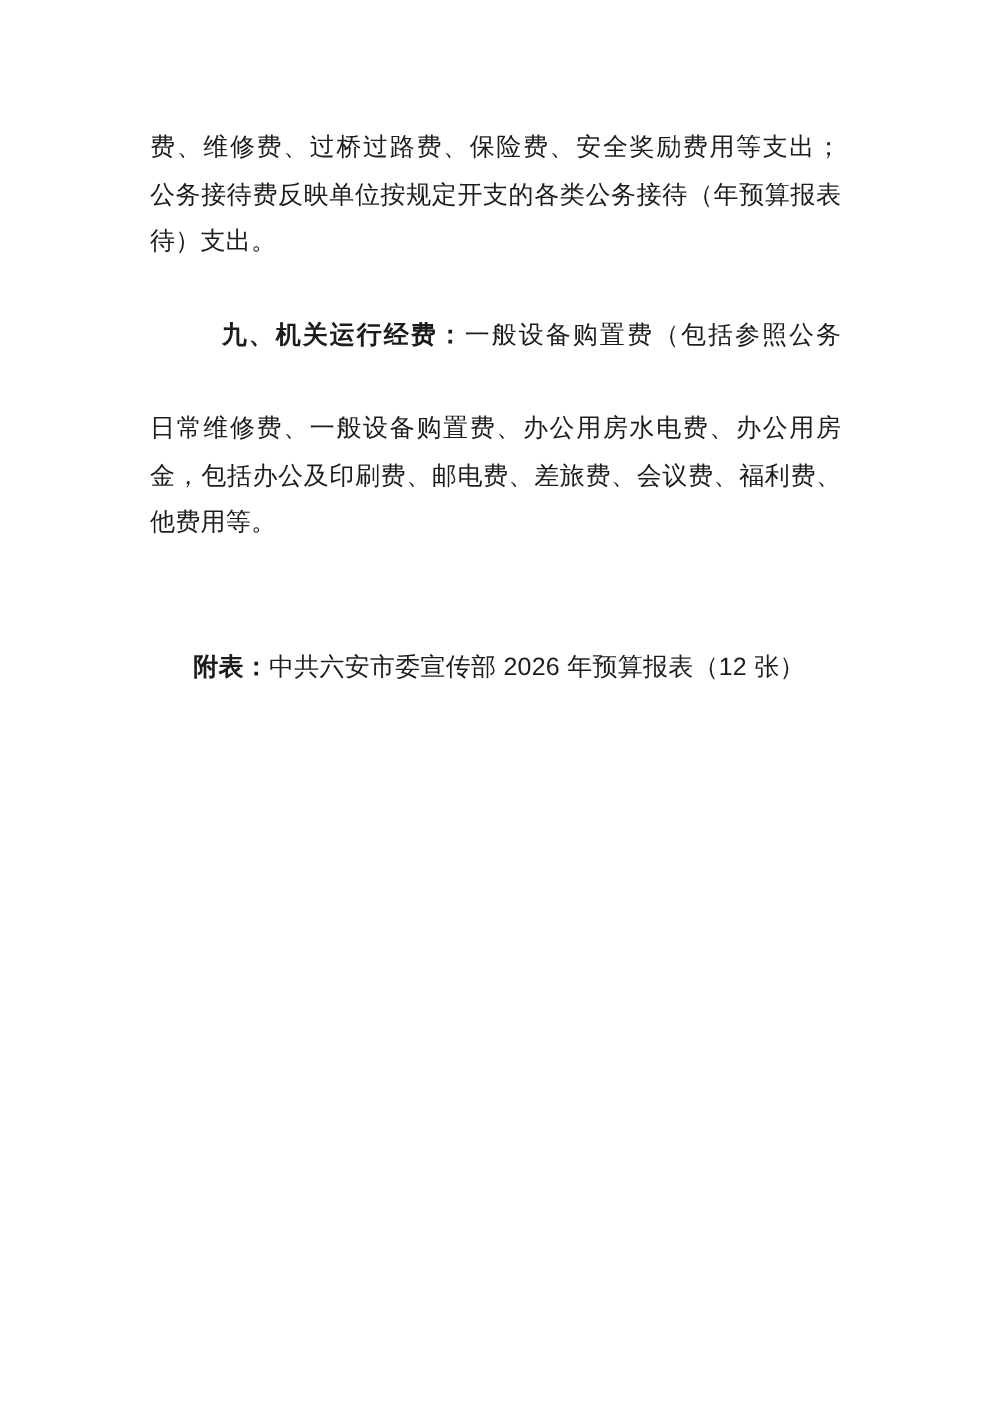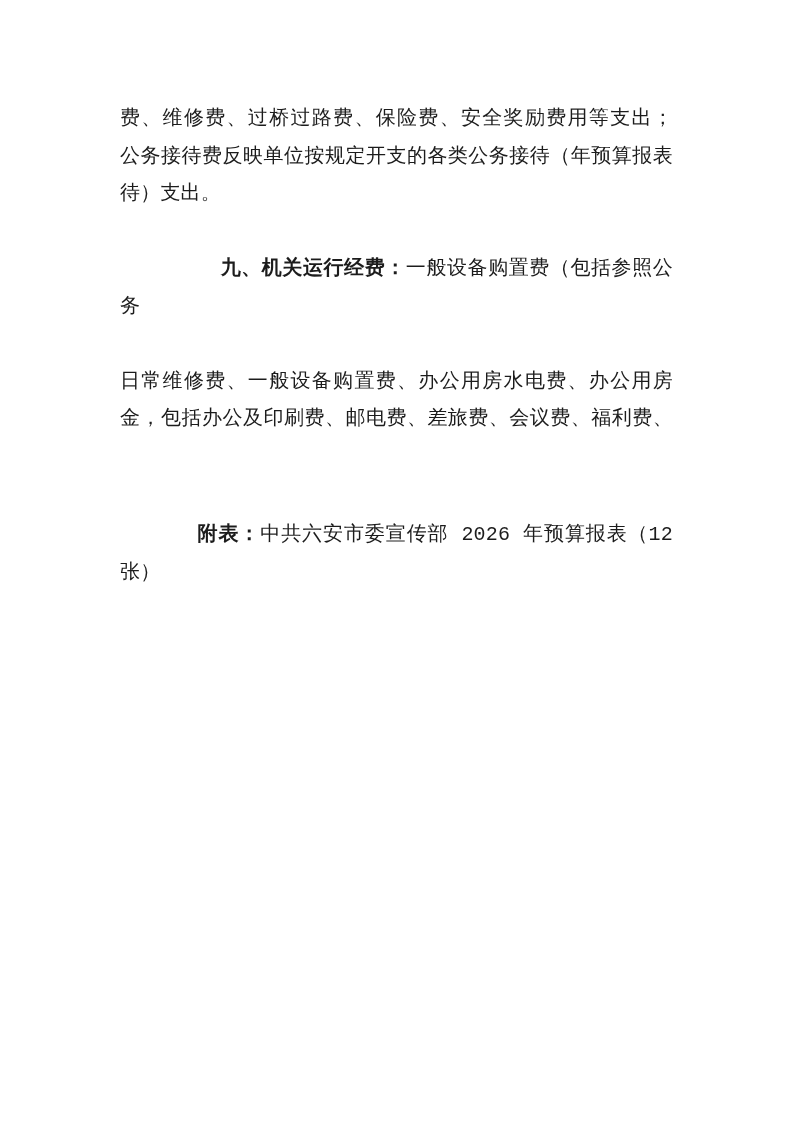--- a/index.html
+++ b/index.html
@@ -6,21 +6,21 @@
     margin: 0;
     padding: 0;
     background: #ffffff;
   }
   .page {
     position: relative;
     width: 793px;
     height: 880px;
     background: #ffffff;
     overflow: hidden;
-    font-family: Liberation Mono, monospace;
+    font-family: Liberation Sans, sans-serif;
     color: #1c1c1c;
   }
   .content {
     position: absolute;
     left: 120px;
     top: 100px;
     width: 553px;
   }
   .line {
     font-size: 20px;
@@ -65,20 +65,21 @@
       <div class="line full">公务接待费反映单位按规定开支的各类公务接待（年预算报表</div>
       <div class="line last">待）支出。</div>
     </div>
 
     <div>
       <div class="line full indent">
         <span class="bold-label">九、机关运行经费：</span><span>一般设备购置费（包括参照公务</span>
       </div>
       <div class="line full">日常维修费、一般设备购置费、办公用房水电费、办公用房</div>
       <div class="line full">金，包括办公及印刷费、邮电费、差旅费、会议费、福利费、</div>
+      <div class="line last">他费用等。</div>
     </div>
 
     <div class="line last indent attachment">
       <span class="bold-label">附表：</span><span>中共六安市委宣传部 2026 年预算报表（12 张）</span>
     </div>
 
   </div>
 
   <div class="footer">– 25 –</div>
 </div>

